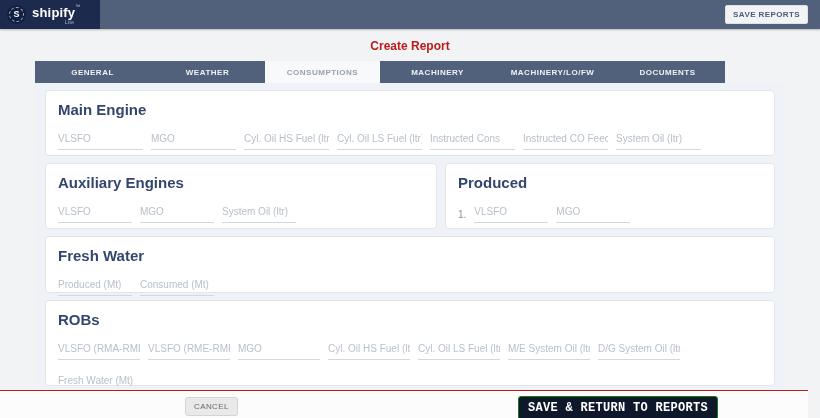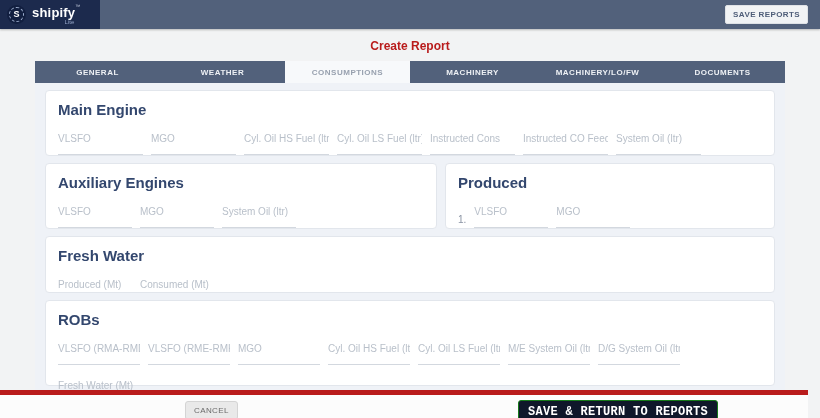--- a/index.html
+++ b/index.html
@@ -45,21 +45,21 @@
     font-family:inherit; font-size:8px; font-weight:bold; letter-spacing:0.4px;
     padding:4px 7px; cursor:pointer;
   }
   
   .page-title {
     position:absolute; left:0; top:39px; width:820px;
     text-align:center; font-size:12px; font-weight:bold; color:#b91c1c;
   }
   
   .tabbar {
-    position:absolute; left:35px; top:61px; width:750px; height:22px;
+    position:absolute; left:35px; top:61px; width:690px; height:22px;
     background:#52617b; display:flex;
   }
   .tab {
     flex:1 1 0; display:flex; align-items:center; justify-content:center;
     font-size:8px; font-weight:bold; letter-spacing:0.5px;
     color:#eef1f5; cursor:pointer;
   }
   .tab.active { background:#f7f9fb; color:#98a1af; }
   
   .panel {
@@ -75,30 +75,30 @@
   .box-aux     { left:10px;  top:80px;  width:392px; height:66px; }
   .box-boilers { left:410px; top:80px;  width:330px; height:66px; }
   .box-fresh   { left:10px;  top:153px; width:730px; height:57px; }
   .box-robs    { left:10px;  top:217px; width:730px; height:86px; }
   .box-title { font-size:15px; font-weight:bold; color:#33476e; }
   .field-row { display:flex; gap:8px; margin-top:13px; align-items:flex-end; }
   .row-prefix { font-size:10px; color:#8a93a3; padding-bottom:3px; }
   input.fld {
     border:none; border-bottom:1px solid #d3d8df; background:transparent;
     font-family:inherit; font-size:10px; color:#333;
-    padding:2px 0 10px; outline:none;
+    padding:2px 0 5px; outline:none;
   }
   input.fld::placeholder { color:#b9c0ca; opacity:1; }
   .w-me  { width:85px; }
   .w-sm  { width:74px; }
   .w-rob { width:82px; }
   
   .footer {
     position:absolute; left:0; top:390px; width:808px; height:28px;
-    background:#fcfcfc; border-top:5px solid #b91c1c;
+    background:#fcfcfc; border-top:1px solid #b91c1c;
   }
   .cancel-btn {
     position:absolute; left:185px; top:6px;
     background:#e9e9e9; border:1px solid #d4d4d4; border-radius:3px;
     color:#6b6b6b; font-family:inherit; font-size:8px; letter-spacing:0.4px;
     padding:4px 8px; cursor:pointer;
   }
   .save-btn {
     position:absolute; left:518px; top:5px;
     background:#0f172a; border:1px solid #167a19; border-radius:3px;

